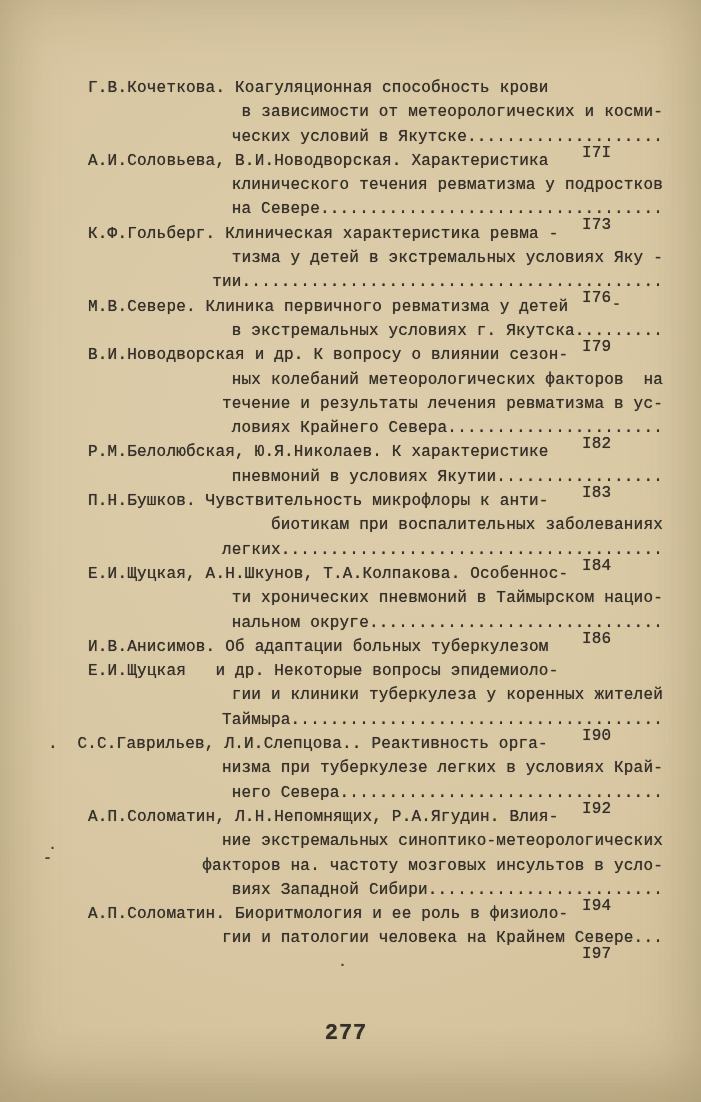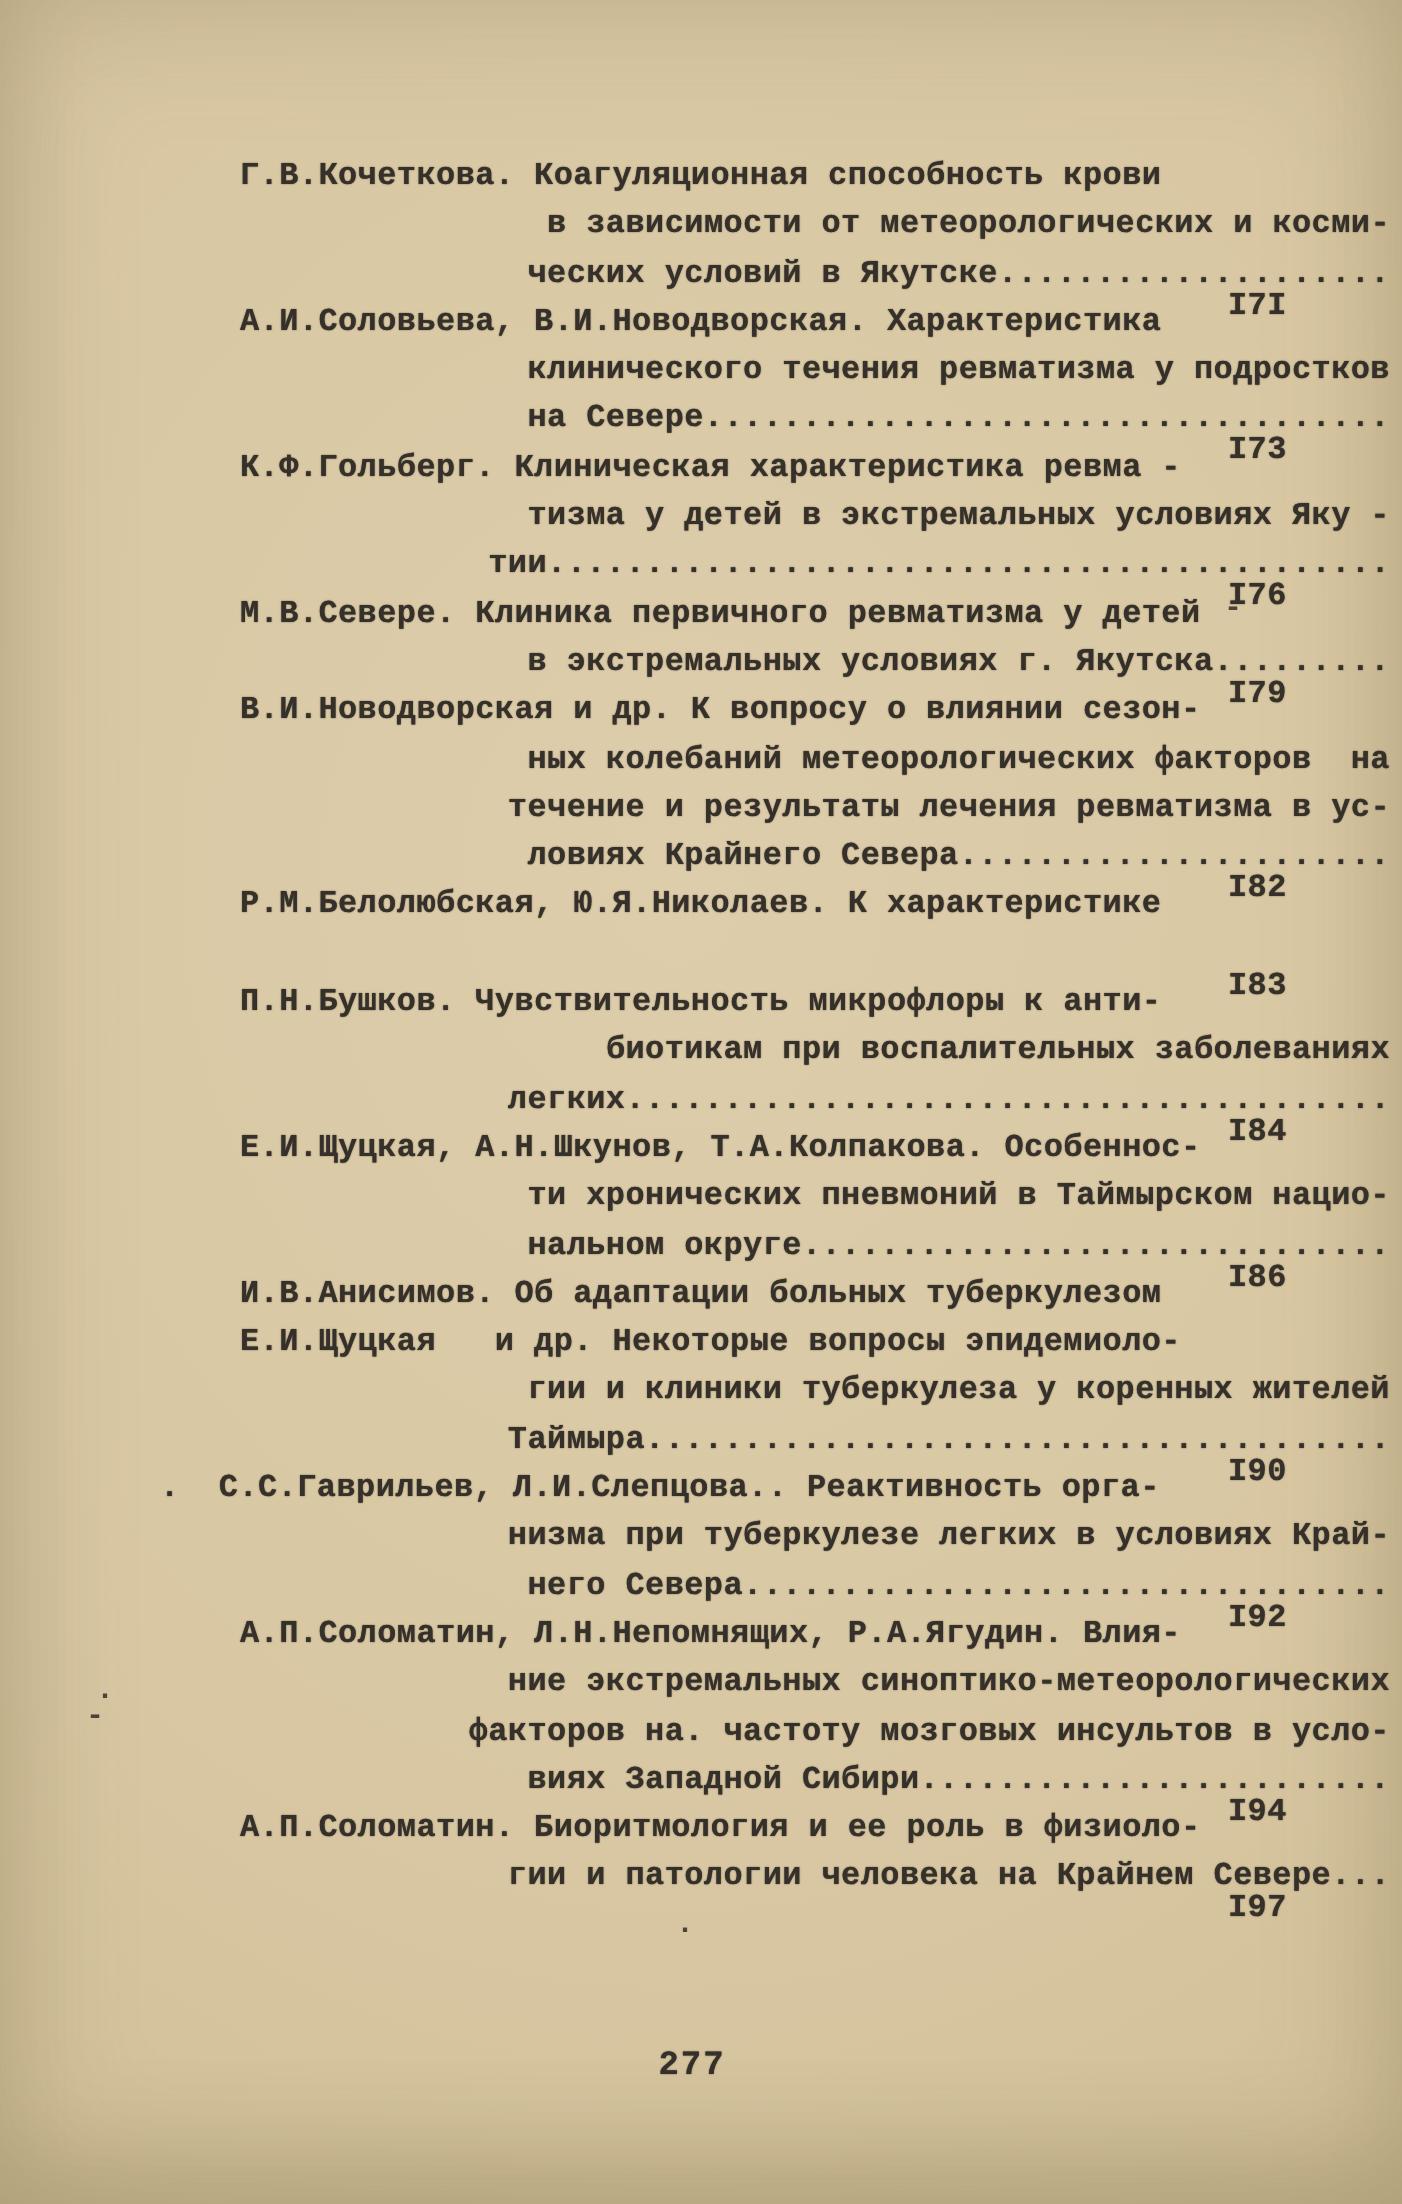--- a/index.html
+++ b/index.html
@@ -17,36 +17,35 @@
     box-shadow:
       inset 0 0 70px rgba(120, 100, 60, 0.22),
       inset 0 -28px 45px rgba(105, 92, 58, 0.18),
       inset 0 10px 30px rgba(210, 195, 160, 0.35);
   }
   .toc {
     position: absolute;
     left: 48px; top: 76px; width: 615px;
     font-size: 16px;
     line-height: 24.3px;
-    font-weight: 700;
+    font-weight: 400;
     letter-spacing: 0.2px;
     color: var(--ink, #35302a);
     text-shadow: 0 0 0.7px rgba(48, 42, 32, 0.85);
-    margin-left: 32px;
   }
   .line { position: relative; height: 24.3px; white-space: pre; }
   .line.first   { padding-left: 40px; }
   .line.cont    { padding-left: 70px; text-align: right; }
   .line.outdent { padding-left: 0; }
   .pagenum { position: absolute; left: 534px; top: 16px; }
   .footer {
     position: absolute;
     top: 1024px; left: 0; width: 692px;
     text-align: center;
-    font-size: 17px; line-height: 20px; font-weight: 700;
+    font-size: 22px; line-height: 20px; font-weight: 700;
     letter-spacing: 1px;
     color: var(--ink, #35302a);
     text-shadow: 0 0 0.7px rgba(48, 42, 32, 0.85);
   }
   .stray {
     position: absolute;
     font-size: 15px; font-weight: 700;
     color: rgba(52, 46, 36, 0.85);
     line-height: 10px;
   }
@@ -76,21 +75,21 @@
         <div class="line cont"><span>в экстремальных условиях г. Якутска.........</span><span class="pagenum">I79</span></div>
       </div>
       <div class="entry">
         <div class="line first"><span>В.И.Новодворская и др. К вопросу о влиянии сезон-</span></div>
         <div class="line cont"><span>ных колебаний метеорологических факторов  на</span></div>
         <div class="line cont"><span>течение и результаты лечения ревматизма в ус-</span></div>
         <div class="line cont"><span>ловиях Крайнего Севера......................</span><span class="pagenum">I82</span></div>
       </div>
       <div class="entry">
         <div class="line first"><span>Р.М.Белолюбская, Ю.Я.Николаев. К характеристике</span></div>
-        <div class="line cont"><span class="pagenum">I83</span></div>
+        <div class="line cont"><span>пневмоний в условиях Якутии.................</span><span class="pagenum">I83</span></div>
       </div>
       <div class="entry">
         <div class="line first"><span>П.Н.Бушков. Чувствительность микрофлоры к анти-</span></div>
         <div class="line cont"><span>биотикам при воспалительных заболеваниях</span></div>
         <div class="line cont"><span>легких.......................................</span><span class="pagenum">I84</span></div>
       </div>
       <div class="entry">
         <div class="line first"><span>Е.И.Щуцкая, А.Н.Шкунов, Т.А.Колпакова. Особеннос-</span></div>
         <div class="line cont"><span>ти хронических пневмоний в Таймырском нацио-</span></div>
         <div class="line cont"><span>нальном округе..............................</span><span class="pagenum">I86</span></div>

